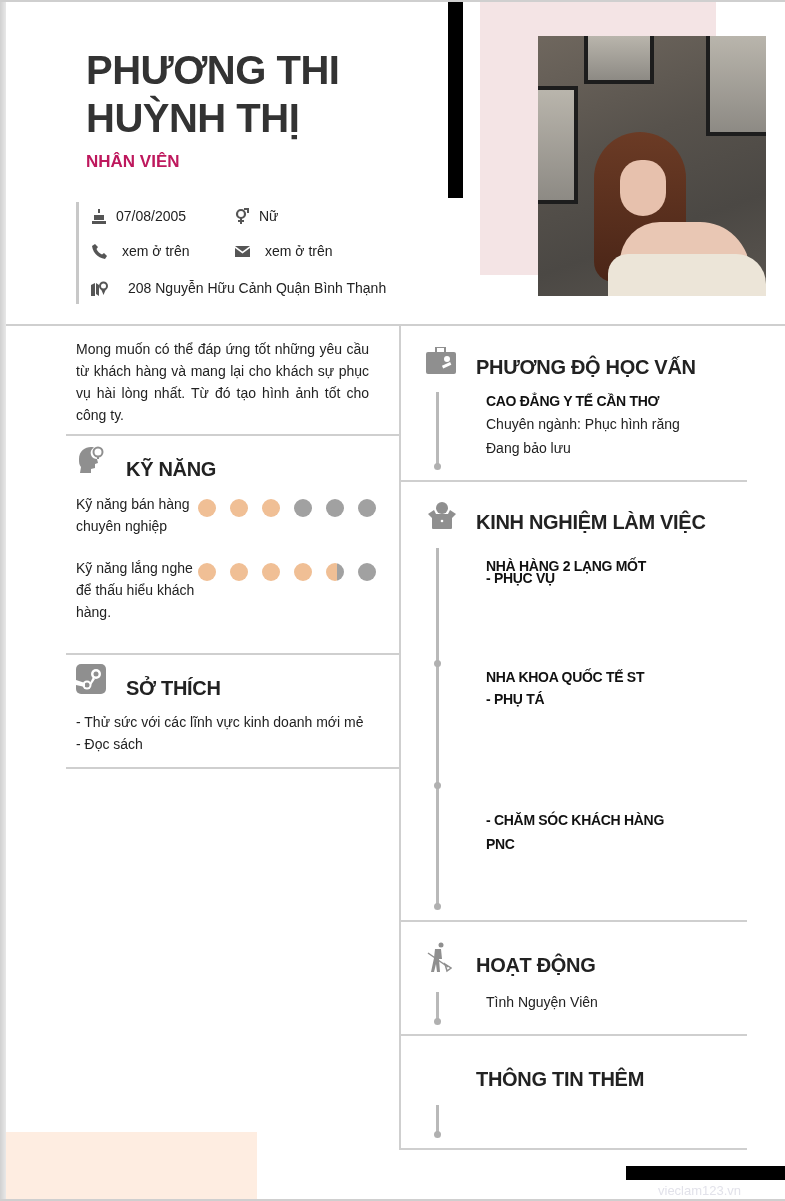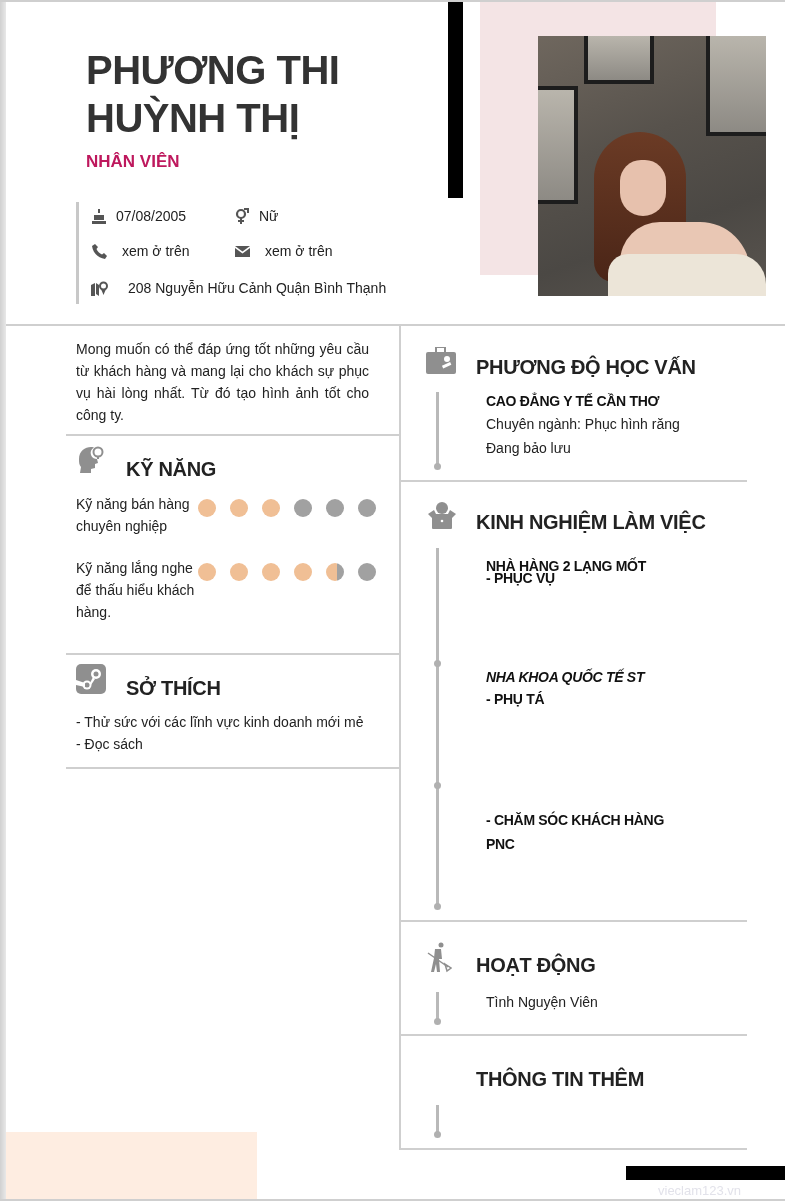--- a/index.html
+++ b/index.html
@@ -217,21 +217,21 @@
       </svg>
   </div>
   <div class="sec-title" style="left:470px; top:509px;">KINH NGHIỆM LÀM VIỆC</div>
   <div class="tl" style="left:430px; top:546px; height:358px;"></div>
   <div class="tl-dot" style="left:428px; top:658px;"></div>
   <div class="tl-dot" style="left:428px; top:780px;"></div>
   <div class="tl-dot" style="left:428px; top:901px;"></div>
 
   <div class="ed-title" style="left:480px; top:556px;"> NHÀ HÀNG 2 LẠNG MỐT</div>
   <div class="ed-title" style="left:480px; top:568px;">- PHỤC VỤ</div>
-  <div class="ed-title" style="left:480px; top:667px;font-style:italic;">NHA KHOA QUỐC TẾ ST</div>
+  <div class="ed-title" style="left:480px; top:667px;">NHA KHOA QUỐC TẾ ST</div>
   <div class="ed-title" style="left:480px; top:689px;">- PHỤ TÁ</div>
   <div class="ed-title" style="left:480px; top:788px;margin-top:46px;">PNC</div>
   <div class="ed-title" style="left:480px; top:810px;">- CHĂM SÓC KHÁCH HÀNG</div>
   <div class="hline" style="left:393px; top:918px; width:348px;"></div>
 
   <div class="sec-icon" style="left:420px; top:940px;">
     <svg width="26" height="32" viewBox="0 0 26 32">
         <circle cx="15" cy="3" r="2.5"></circle>
         <path d="M9 7 L15 7 L16 17 L13 17 L14 30 L11 30 L10 22 L8 30 L5 30 L8 16 Z"></path>
         <path d="M2 11 L22 25" stroke="#8f8f8f" stroke-width="1.5"></path>

